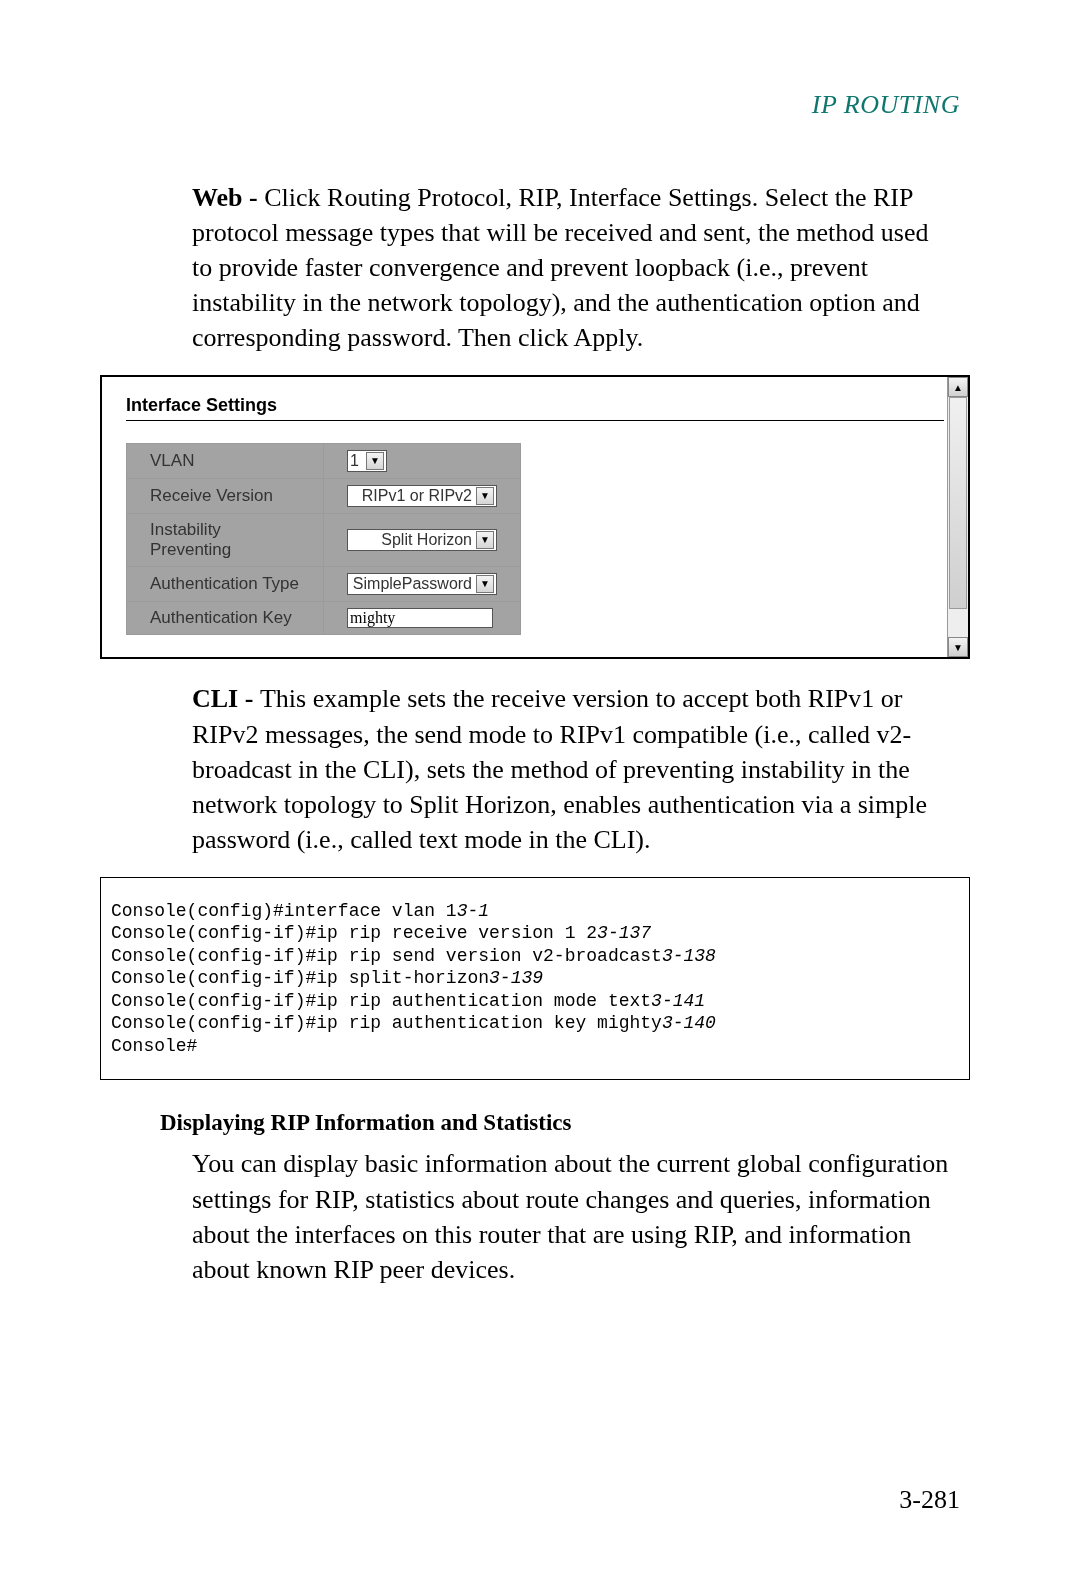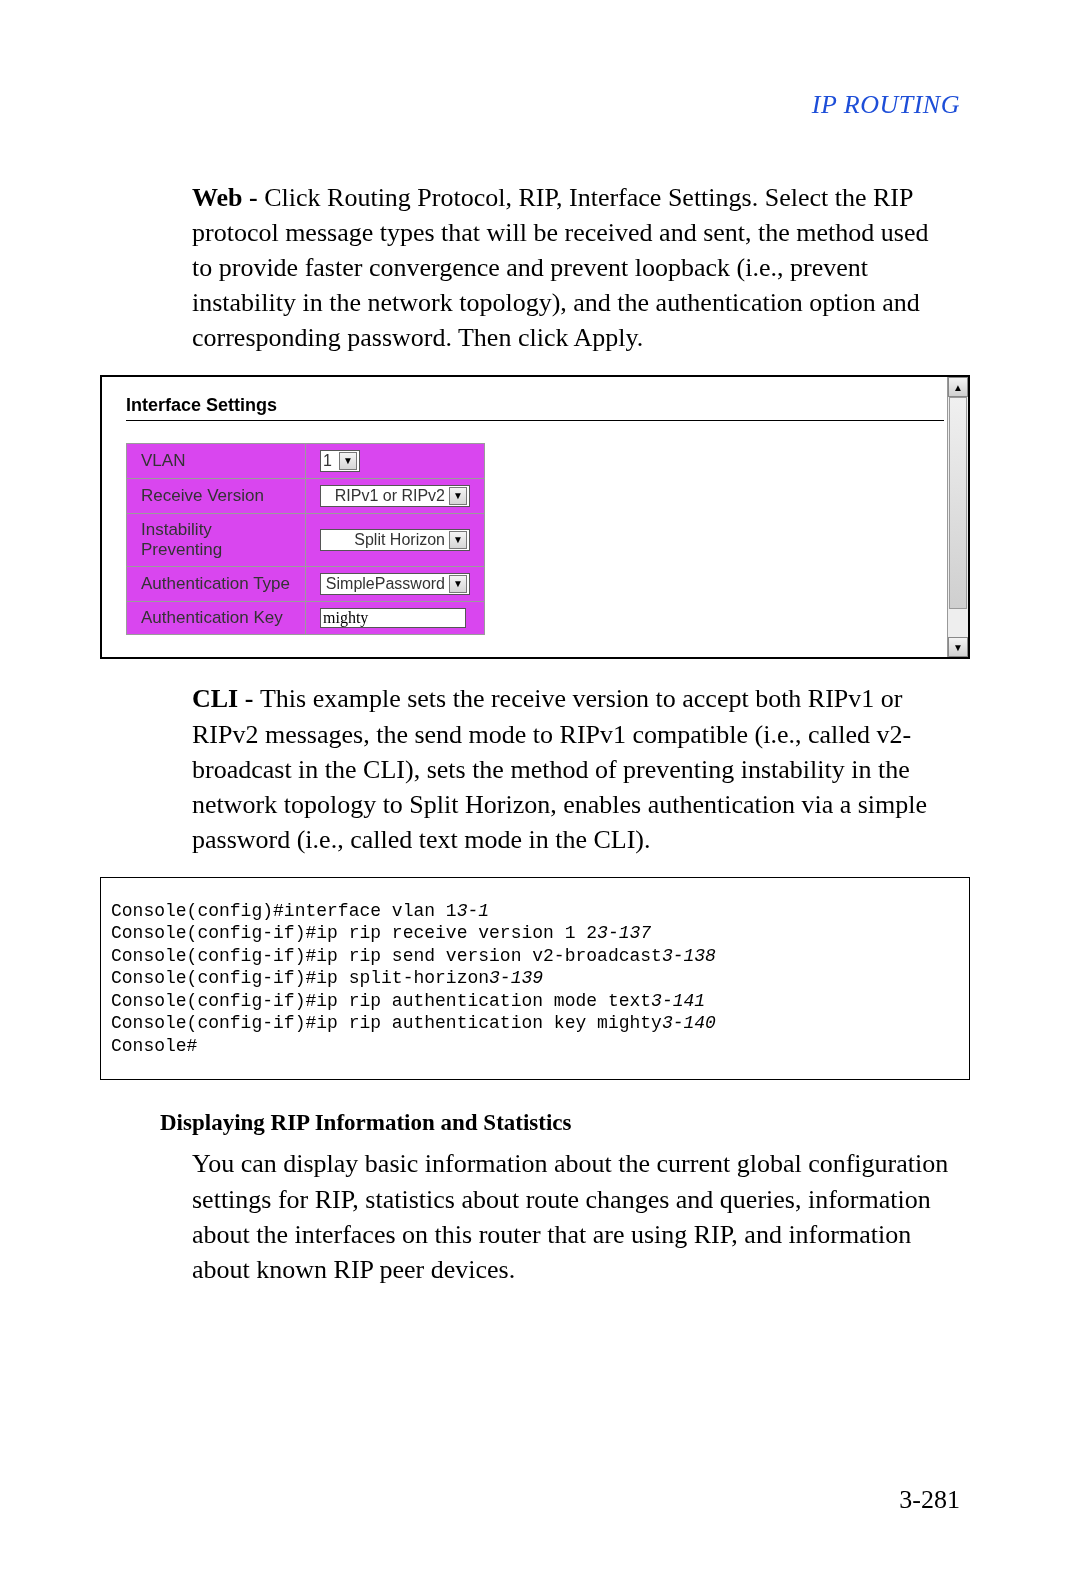--- a/index.html
+++ b/index.html
@@ -18,21 +18,21 @@
     padding: 90px 110px 60px 100px;
   }
   .running-head {
     text-align: right;
     font-style: italic;
     font-variant: small-caps;
     font-size: 26px;
     letter-spacing: 0.5px;
     margin-bottom: 60px;
     padding-right: 10px;
-    color: #1d4ed8;
+    color: #0f766e;
   }
   .body-text {
     margin-left: 92px;
     margin-right: 20px;
     font-size: 26px;
     line-height: 1.35;
   }
   .body-text p { margin: 0 0 20px 0; }
 
   
@@ -52,25 +52,25 @@
     margin-bottom: 4px;
   }
   .ui-hr {
     border: none;
     border-top: 1px solid #000;
     margin: 0 0 22px 0;
   }
   .form-table { border-collapse: collapse; }
   .form-table td {
     border: 1px solid #9b9b9b;
-    padding: 6px 14px;
+    padding: 6px 23px;
     font-size: 17px;
     color: #333;
     vertical-align: middle;
-    background: #d946ef;
+    background: #a3a3a3;
   }
   .form-table td.labelcell { width: 150px; }
   .select-box, .text-input {
     font-family: Arial, Helvetica, sans-serif;
     font-size: 16px;
     border: 1px solid #555;
     background: #fff;
     padding: 1px 2px;
     box-sizing: border-box;
   }

